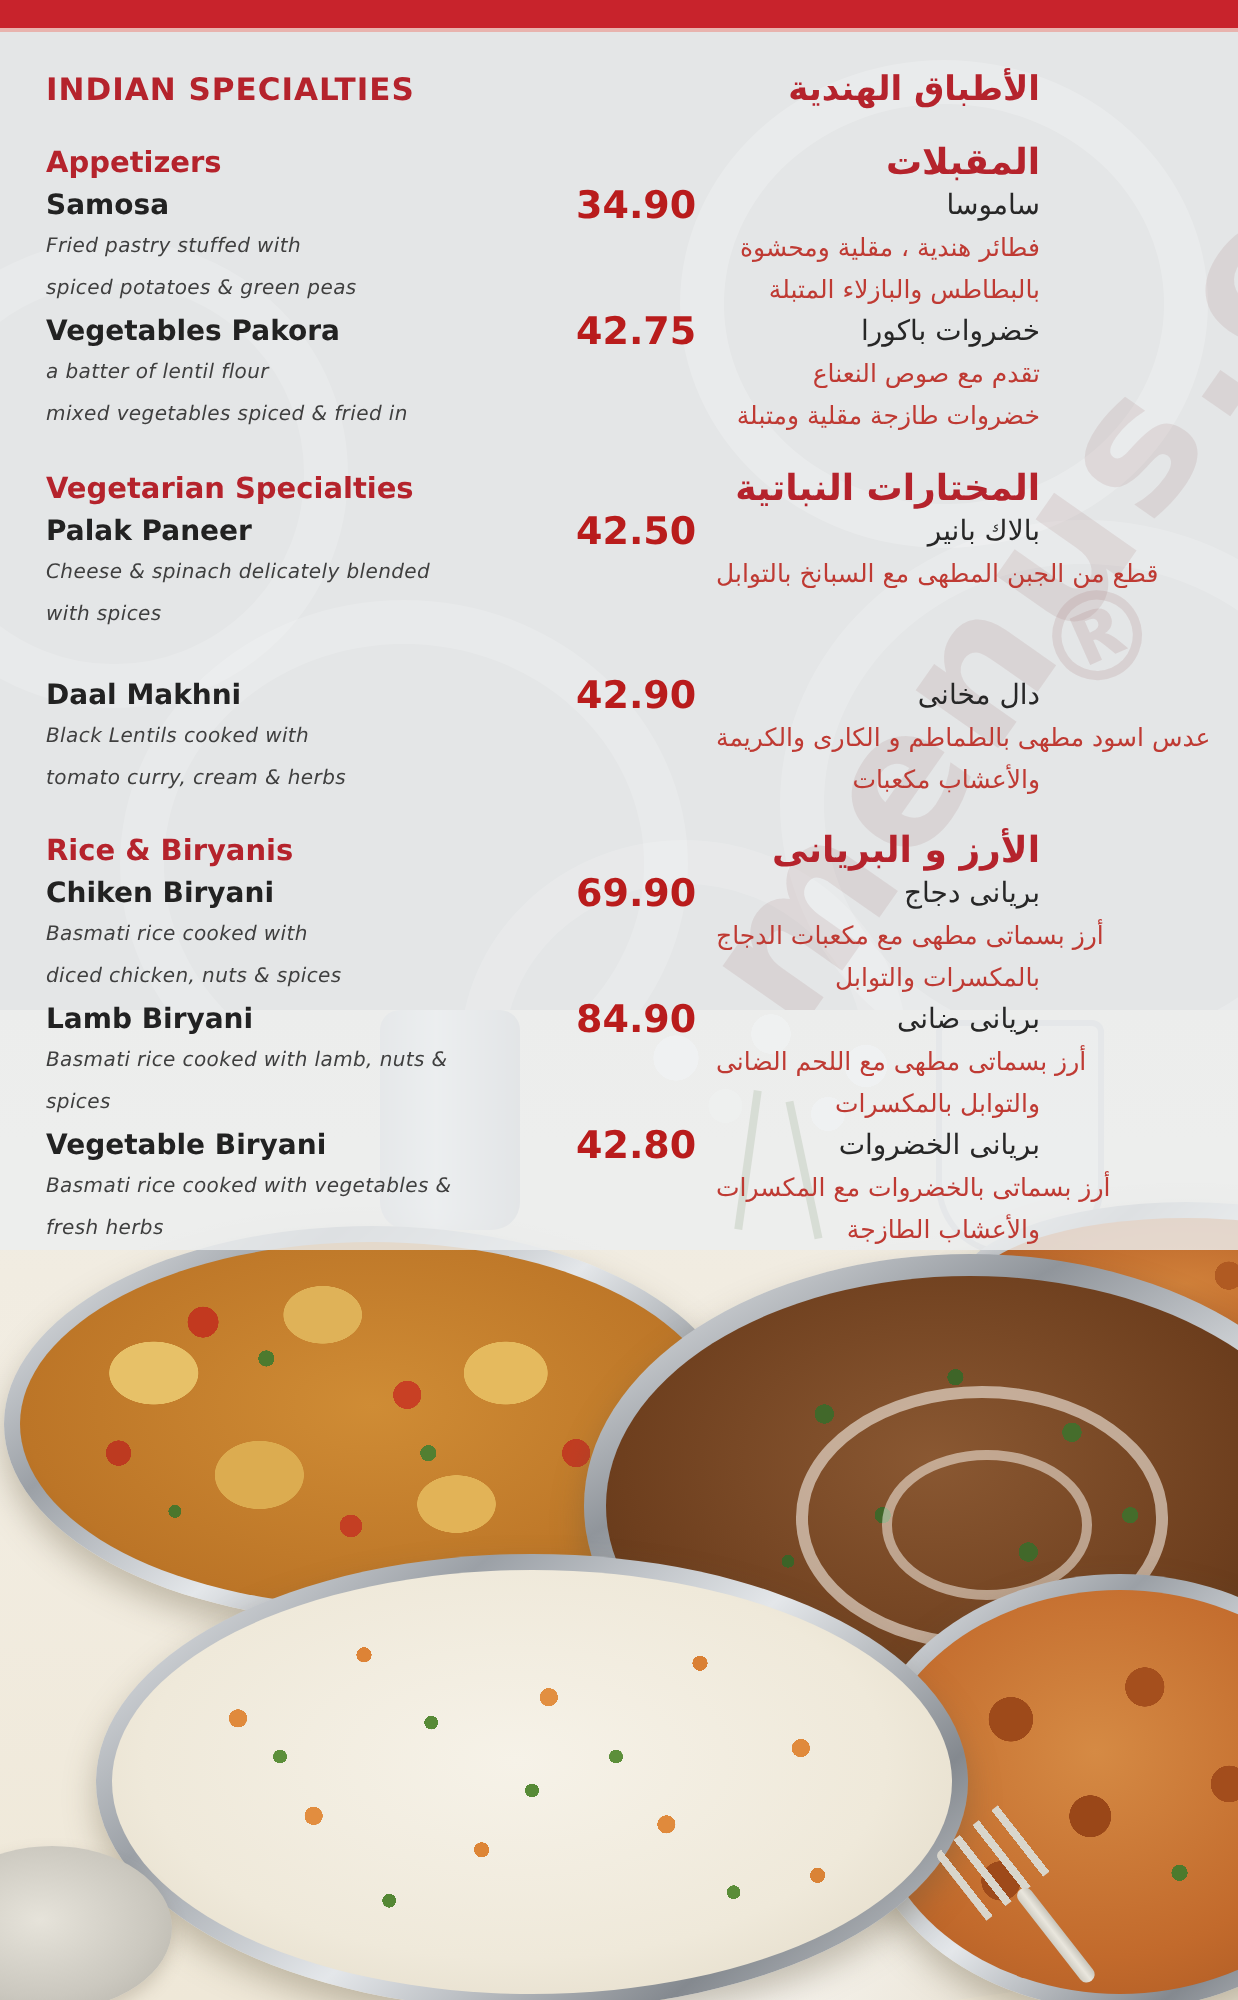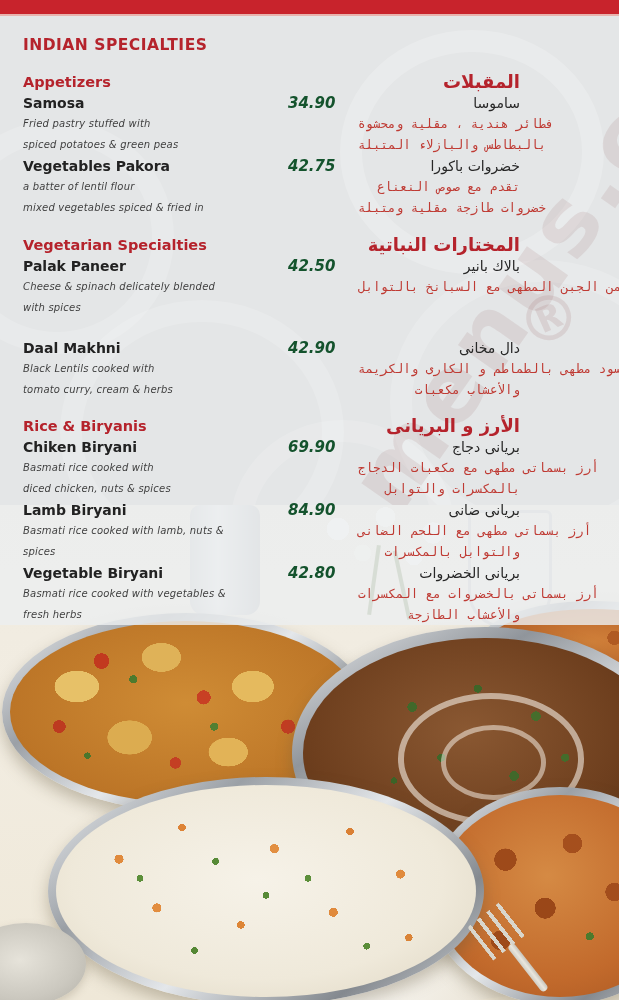--- a/index.html
+++ b/index.html
@@ -29,25 +29,25 @@
   .content{position:absolute;left:0;top:14px;width:544px;z-index:3;
            padding:0;box-sizing:border-box;}
   .row{display:grid;grid-template-columns:265px 70px 1fr;align-items:center;
        height:21px;padding:0 24px 0 23px;}
   .title-row{margin-top:20px;height:22px;}
   .title-en{font-size:15.5px;font-weight:bold;color:#b5232c;letter-spacing:.5px;}
   .title-ar{font-size:17px;font-weight:bold;color:#b5232c;text-align:right;}
   .section-head .sec-en{font-size:14.5px;font-weight:bold;color:#b5232c;}
   .section-head .sec-ar{font-size:18px;font-weight:bold;color:#b5232c;text-align:right;}
   .en-name{font-size:14px;font-weight:bold;color:#222;white-space:nowrap;}
-  .price{font-size:15px;font-weight:bold;color:#14532d;white-space:nowrap;font-style:italic;}
+  .price{font-size:19px;font-weight:bold;color:#b91c1c;white-space:nowrap;}
   .ar-name{font-size:14px;color:#272727;text-align:right;white-space:nowrap;grid-column:3;}
   .en-desc{grid-column:1/3;font-size:10px;font-style:italic;color:#3f3f3f;
            white-space:nowrap;letter-spacing:.2px;}
-  .ar-desc{grid-column:3;font-size:12.5px;color:#bf3a33;text-align:right;white-space:nowrap;font-family:Liberation Mono, monospace;}
+  .ar-desc{grid-column:3;font-size:12.5px;color:#bf3a33;text-align:right;white-space:nowrap;}
   .gap15{margin-top:15px;} .gap16{margin-top:16px;} .gap19{margin-top:19px;}
   
   .photo{position:absolute;left:0;top:505px;width:619px;height:495px;overflow:hidden;z-index:2;
          background:linear-gradient(180deg,#efeadf 0%,#f2ede2 40%,#efe8d8 100%);}
   .fade-overlay{position:absolute;left:0;top:0;width:619px;height:120px;
          background:rgba(236,238,239,.82);z-index:5;}
   
   .flowers{position:absolute;left:300px;top:-8px;width:190px;height:80px;z-index:1;
     background:
       radial-gradient(circle 16px at 20% 40%, #ffffff 70%, transparent 71%),
@@ -167,20 +167,21 @@
   <div class="swirl sw5"></div>
 
   <div class="watermark">menus.com</div>
   <div class="watermark-r">®</div>
 
   <div class="content">
 
     <div class="row title-row">
       <span class="title-en">INDIAN SPECIALTIES</span>
       <span></span>
+      <span class="title-ar" dir="rtl">الأطباق الهندية</span>
     </div>
 
     <div class="row section-head gap15">
       <span class="sec-en">Appetizers</span>
       <span></span>
       <span class="sec-ar" dir="rtl">المقبلات</span>
     </div>
 
     <div>
       <div class="row">

